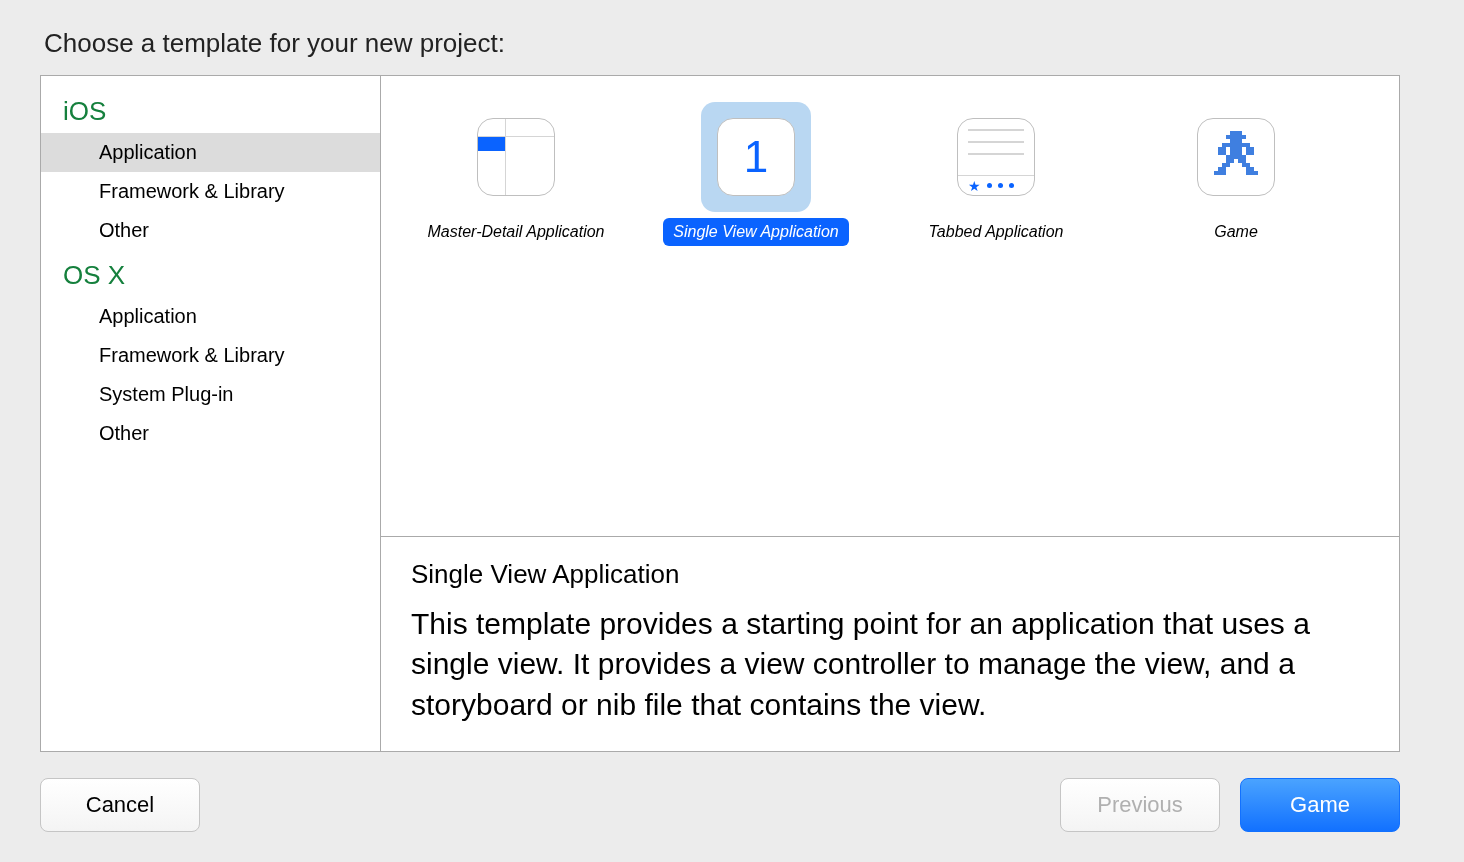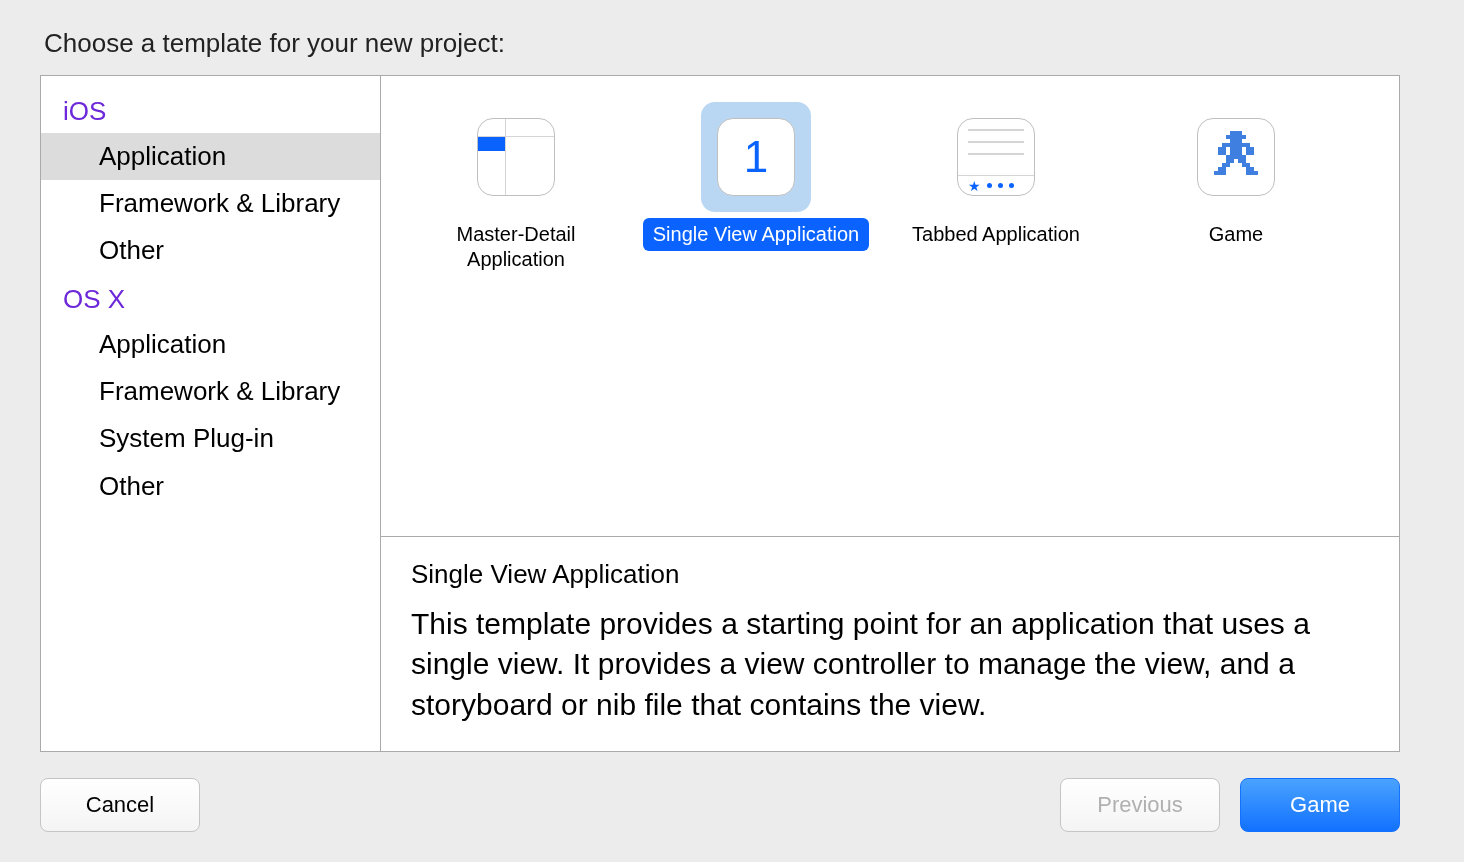--- a/index.html
+++ b/index.html
@@ -30,25 +30,25 @@
     border: 1px solid #aaa;
   }
   .sidebar {
     width: 340px;
     border-right: 1px solid #aaa;
     padding: 10px 0;
   }
   .sidebar .group-title {
     font-size: 26px;
     font-weight: 500;
-    color: #6d28d9;
+    color: #15803d;
     padding: 10px 22px 6px 22px;
   }
   .sidebar .item {
-    font-size: 26px;
+    font-size: 20px;
     font-weight: 400;
     color: #000;
     padding: 6px 22px 6px 58px;
     line-height: 1.35;
     cursor: default;
   }
   .sidebar .item.selected {
     background: #dcdcdc;
   }
   .main {
@@ -88,26 +88,27 @@
     width: 78px;
     height: 78px;
     background: #fff;
     border: 1px solid #bfbfbf;
     border-radius: 16px;
     display: flex;
     flex-direction: column;
     overflow: hidden;
   }
   .tmpl-label {
-    font-size: 20px;
+    font-size: 16px;
     color: #000;
     margin-top: 6px;
     padding: 4px 10px;
     border-radius: 6px;
     line-height: 1.25;
+    font-style: italic;
   }
   .tmpl.selected .tmpl-label {
     background: #0a63ff;
     color: #fff;
   }
   
   .md-top { height: 18px; border-bottom: 1px solid #d5d5d5; display:flex; }
   .md-top .a { width:28px; border-right:1px solid #d5d5d5; }
   .md-mid { flex:1; display:flex; }
   .md-mid .l { width:28px; border-right:1px solid #d5d5d5; display:flex; flex-direction:column; }

